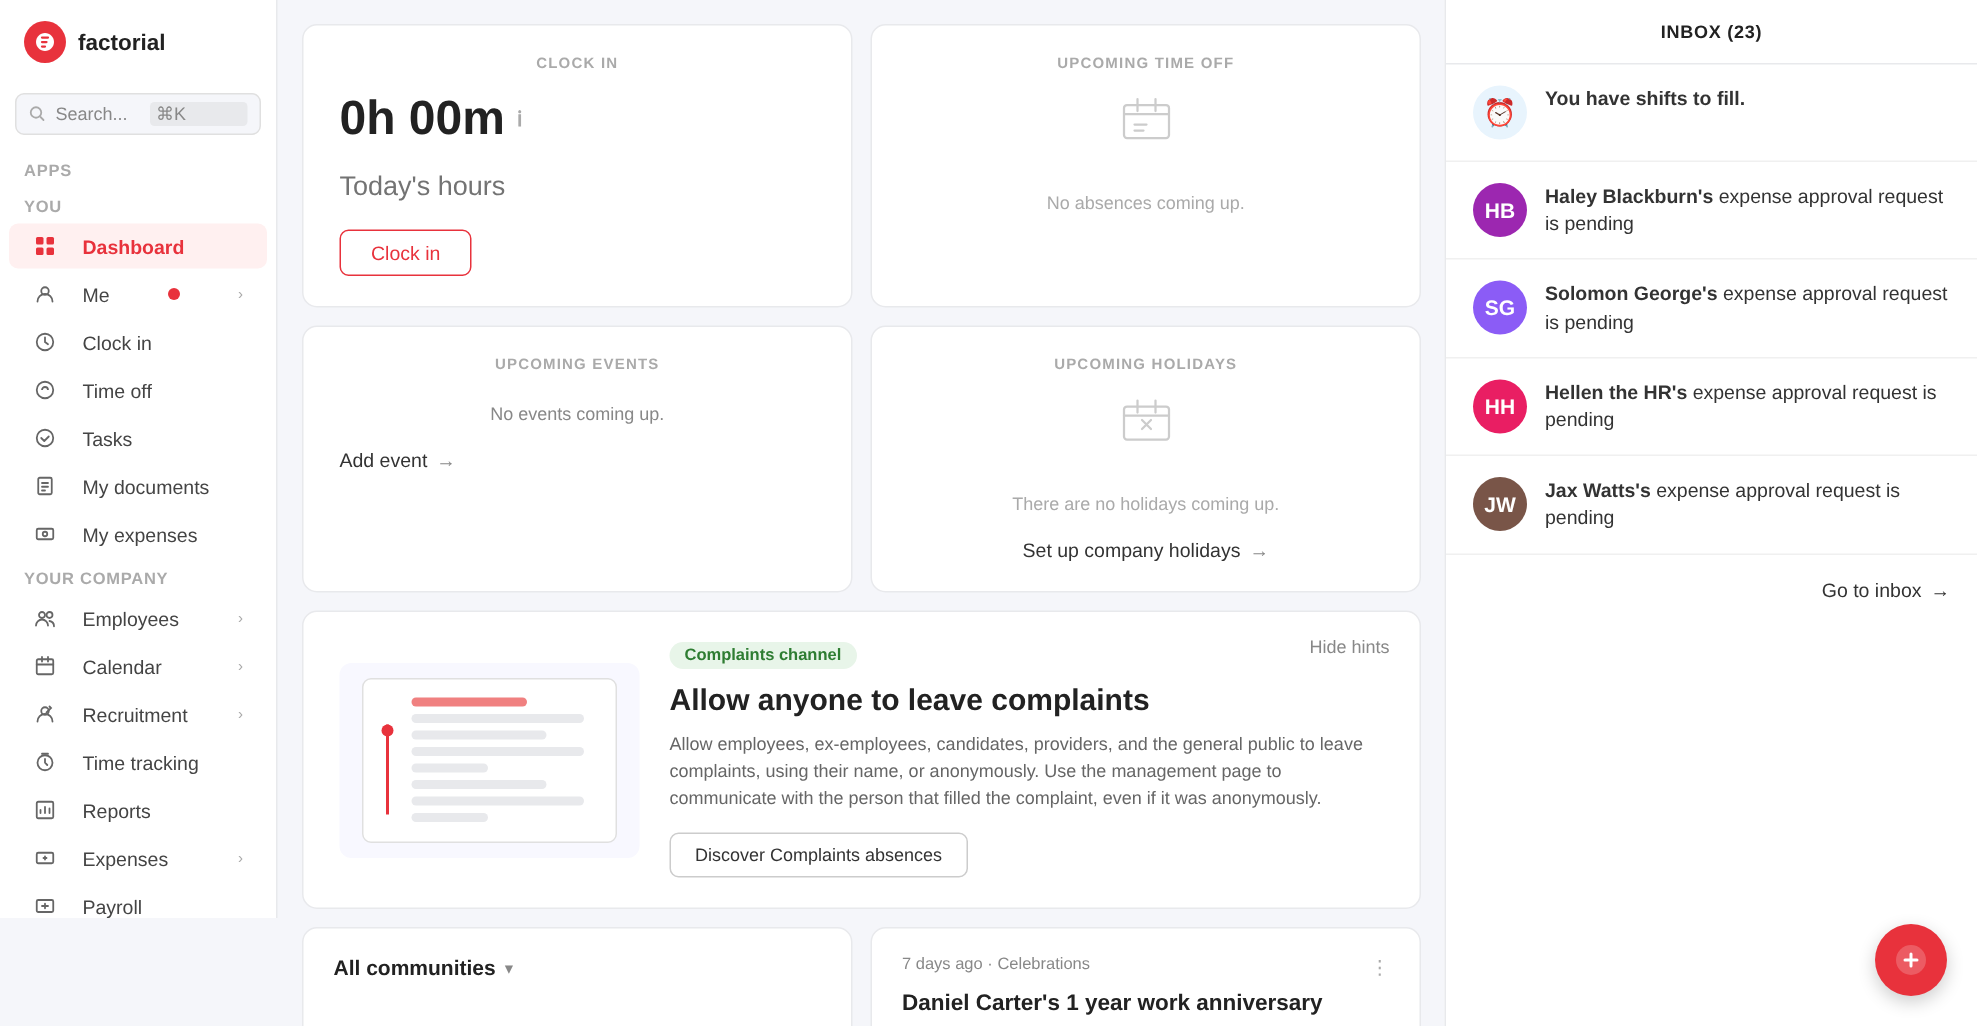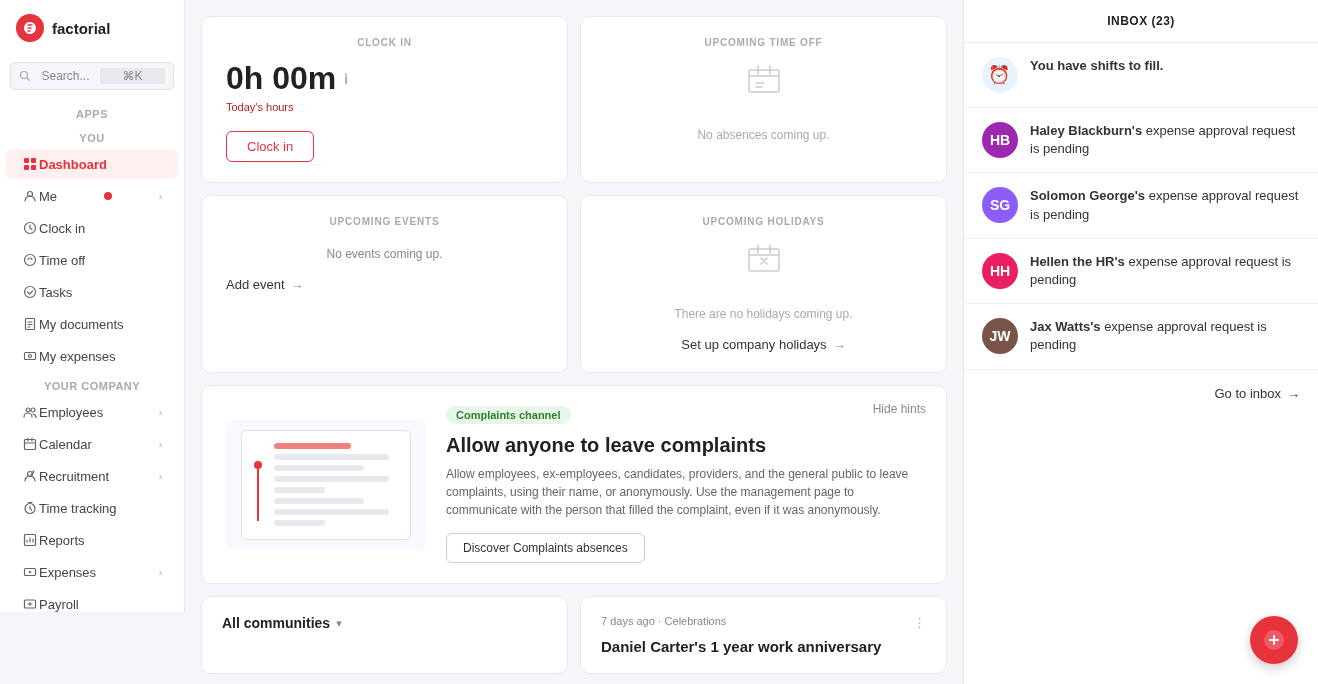--- a/index.html
+++ b/index.html
@@ -8,21 +8,20 @@
     
     .sidebar {
       width: 185px;
       background: #fff;
       border-right: 1px solid #e8e9ec;
       display: flex;
       flex-direction: column;
       height: 612px;
       overflow-y: auto;
       flex-shrink: 0;
-      text-align: center;
     }
     .sidebar-logo {
       display: flex;
       align-items: center;
       gap: 8px;
       padding: 14px 16px;
     }
     .logo-icon {
       width: 28px; height: 28px;
       background: #e8323c;
@@ -42,21 +41,21 @@
     .search-kbd {
       background: #e8e9ec; border-radius: 3px;
       padding: 1px 4px; font-size: 10px; color: #888;
     }
     .sidebar-section-label {
       padding: 8px 16px 4px;
       font-size: 11px; font-weight: 700; color: #aaa;
       text-transform: uppercase; letter-spacing: 0.5px;
     }
     .sidebar-item {
-      display: flex; align-items: center; gap: 1px;
+      display: flex; align-items: center; gap: 17px;
       padding: 7px 16px;
       cursor: pointer; border-radius: 6px; margin: 1px 6px;
       color: #444; font-size: 13px;
     }
     .sidebar-item.active { color: #e8323c; font-weight: 600; background: #fff0f0; }
     .sidebar-item .item-icon {
       width: 16px; height: 16px; display: flex; align-items: center; justify-content: center;
       font-size: 14px; flex-shrink: 0;
     }
     .sidebar-item .chevron { margin-left: auto; font-size: 10px; color: #aaa; }
@@ -91,21 +90,21 @@
       letter-spacing: 0.8px; color: #aaa; margin-bottom: 12px; text-align: center;
     }
     .clock-card { flex: 1; }
     .clock-time {
       font-size: 32px; font-weight: 700; color: #222;
       display: flex; align-items: center; gap: 8px;
     }
     .clock-time .info-icon {
       font-size: 14px; color: #aaa;
     }
-    .clock-subtitle { font-size: 11px; color: #b91c1c; margin-top: 4px; margin-bottom: 18px; }
+    .clock-subtitle { font-size: 18px; color: #737373; margin-top: 17px; margin-bottom: 18px; }
     .clock-in-btn {
       background: transparent; border: 1.5px solid #e8323c; color: #e8323c;
       padding: 7px 20px; border-radius: 6px; font-size: 13px;
       cursor: pointer; font-weight: 500;
     }
     .time-off-card { flex: 1; text-align: center; }
     .time-off-empty { color: #aaa; font-size: 12px; margin-top: 20px; }
     .empty-icon { font-size: 32px; color: #ccc; margin-bottom: 10px; }
 
     

